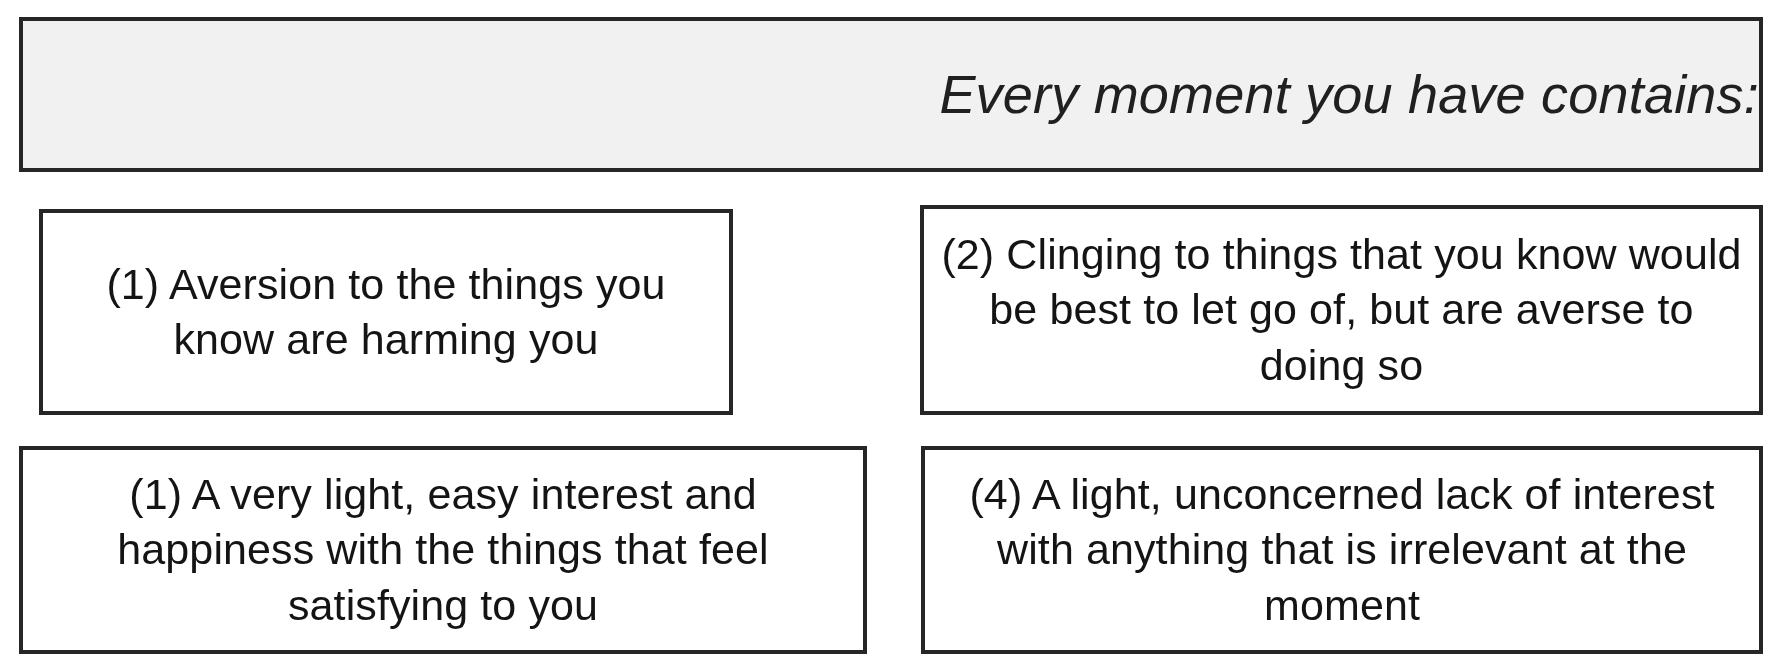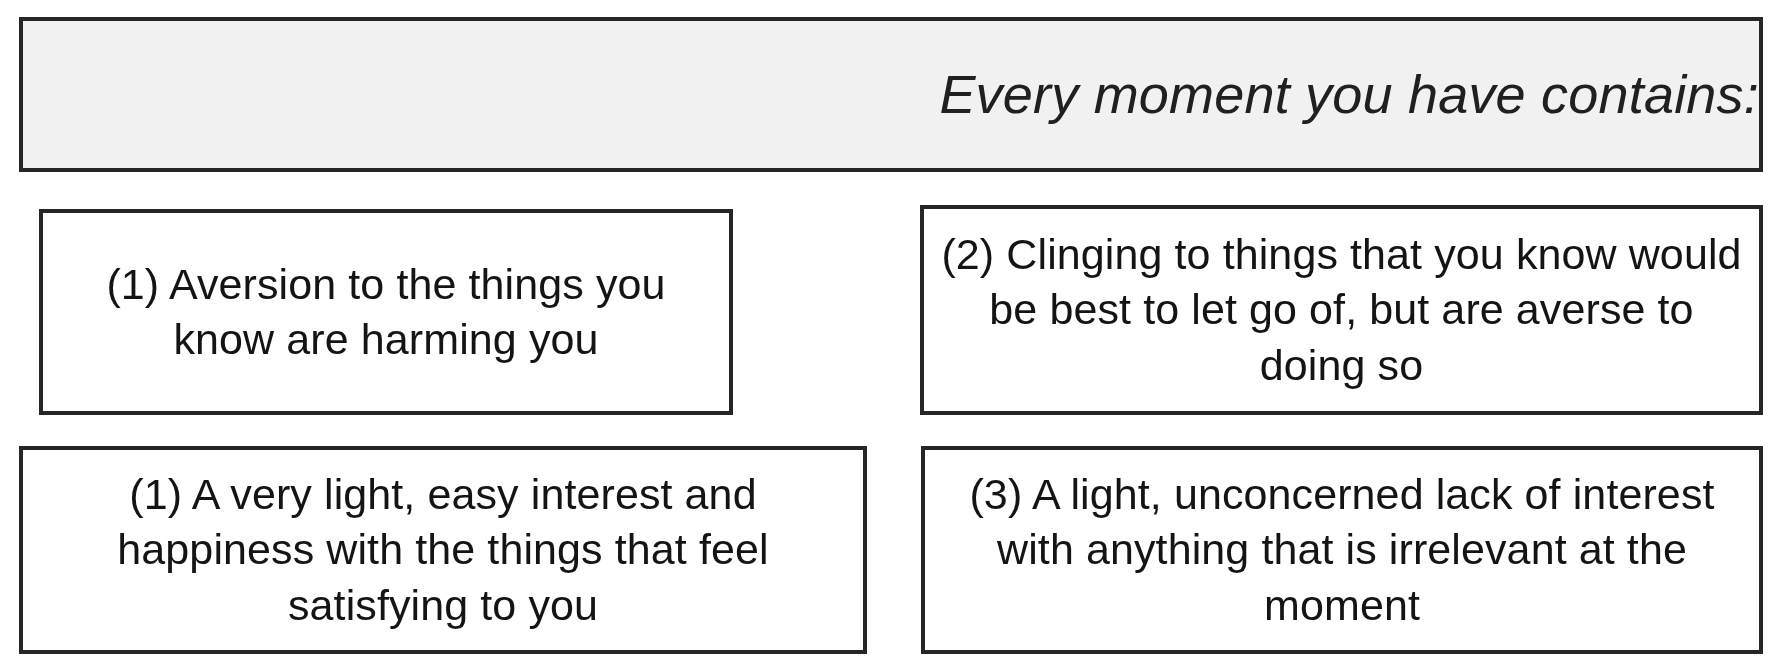--- a/index.html
+++ b/index.html
@@ -87,16 +87,16 @@
 
   <div class="item-box box-2">
     <div class="item-text">(2) Clinging to things that you know would be best to let go of, but are averse to doing so</div>
   </div>
 
   <div class="item-box box-3">
     <div class="item-text">(1) A very light, easy interest and happiness with the things that feel satisfying to you</div>
   </div>
 
   <div class="item-box box-4">
-    <div class="item-text">(3) A light, unconcerned lack of interest with anything that is irrelevant at the moment</div>
+    <div class="item-text">(4) A light, unconcerned lack of interest with anything that is irrelevant at the moment</div>
   </div>
 
 </div>
 
 </body></html>

